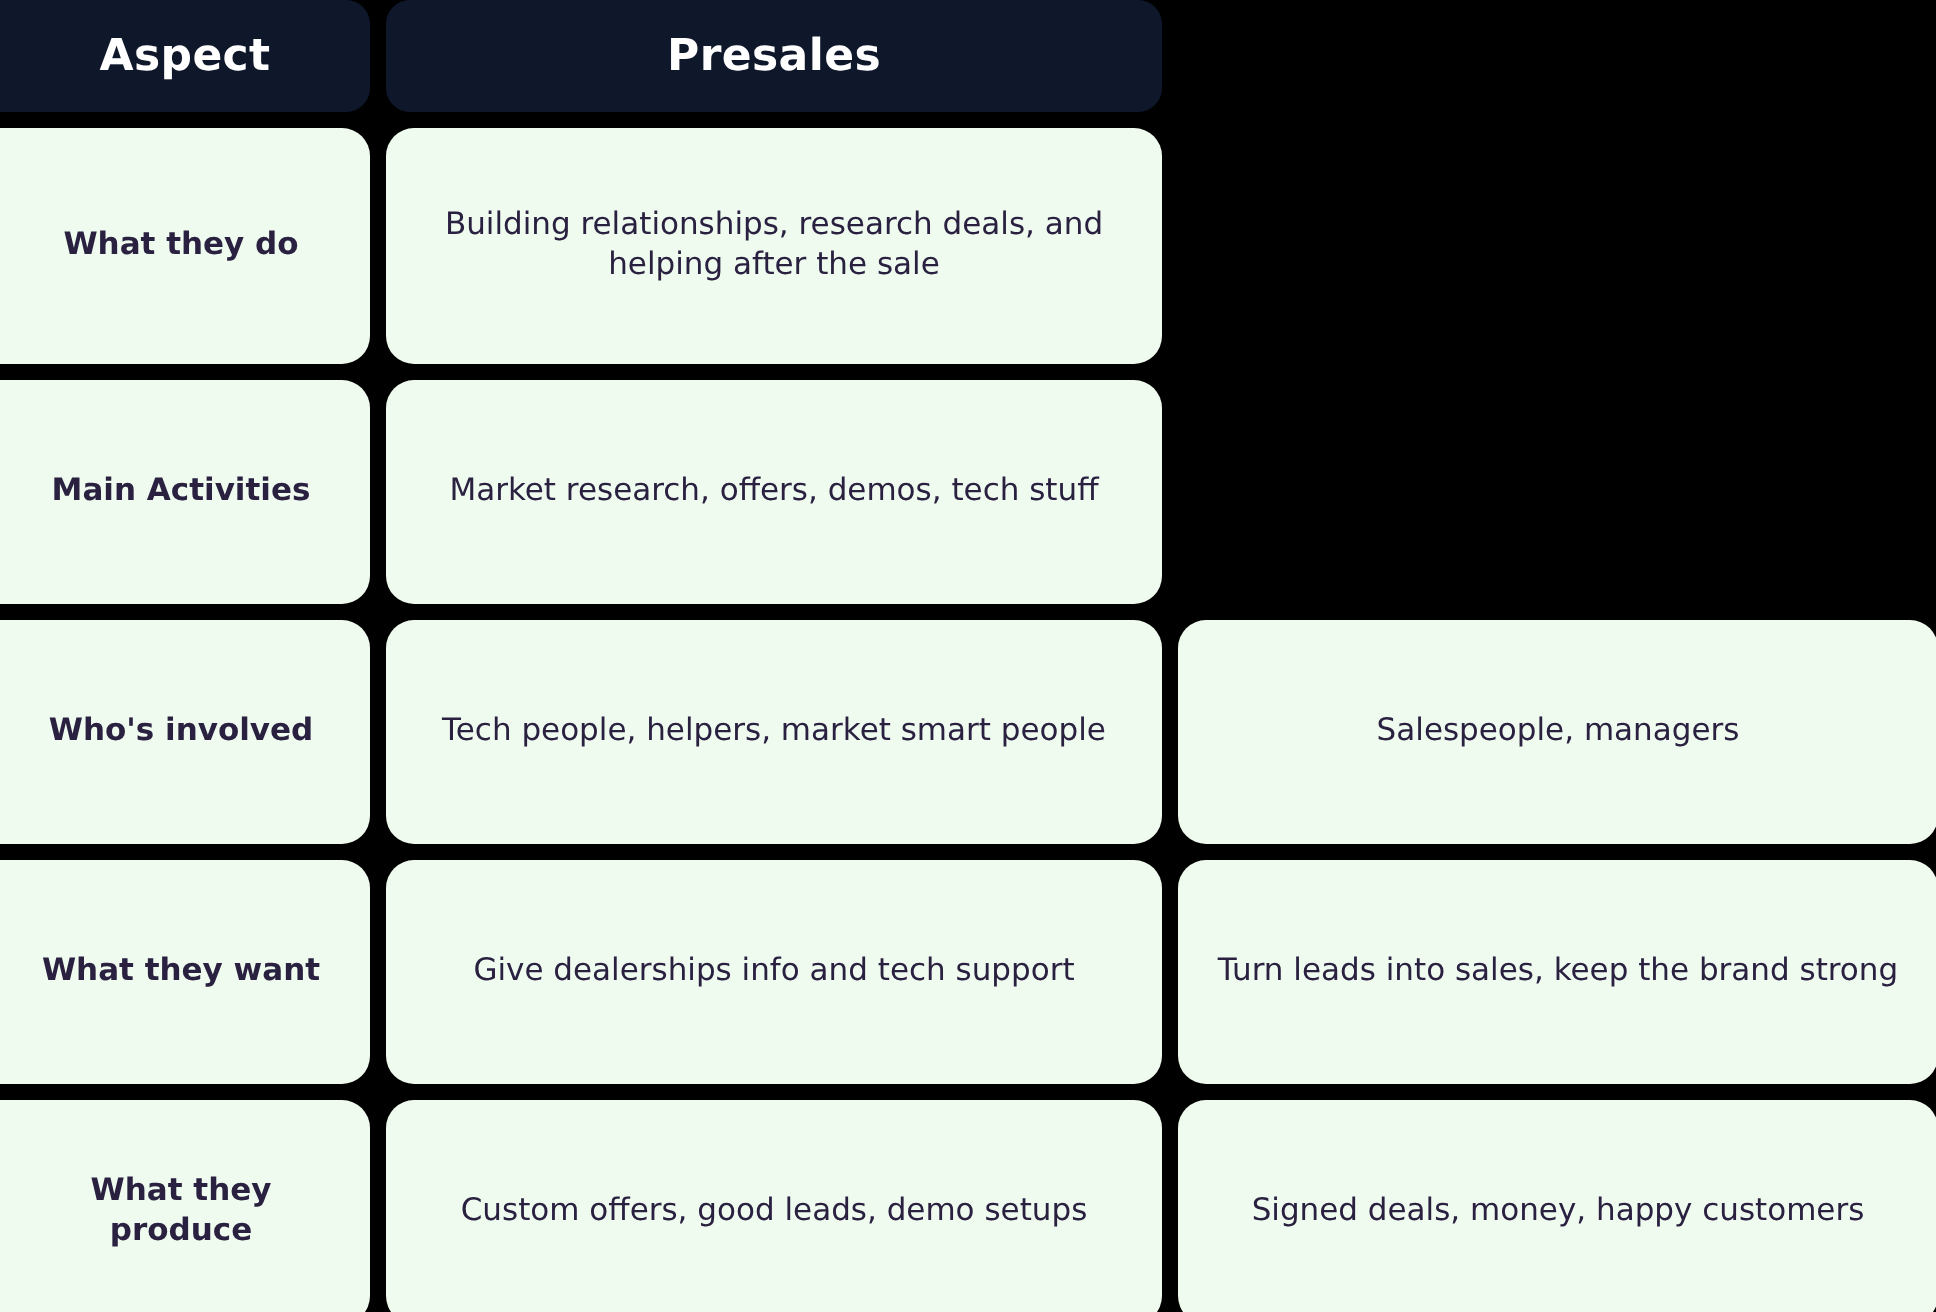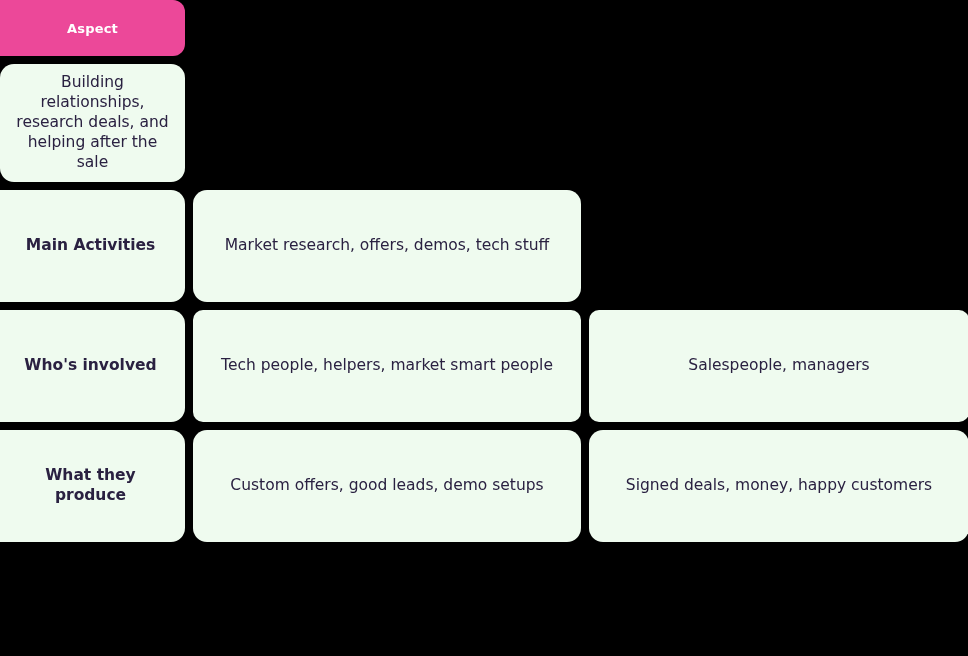--- a/index.html
+++ b/index.html
@@ -34,24 +34,24 @@
     display: flex;
     align-items: center;
     justify-content: center;
     text-align: center;
     box-sizing: border-box;
     padding: 10px 16px;
   }
 
   
   .row-header .cell {
-    background: #ec4899;
+    background: #0f172a;
     color: #ffffff;
     font-weight: bold;
-    font-size: 13px;
+    font-size: 22px;
     letter-spacing: .2px;
     height: 56px;
     border-radius: 12px;
   }
   .row-header .cell.aspect-head {
     border-radius: 0 12px 12px 0;
   }
 
   
   .row-body .cell {
@@ -62,38 +62,44 @@
   }
   .row-body .cell.aspect {
     font-weight: bold;
     font-size: 15.5px;
     border-radius: 0 14px 14px 0;
     padding-left: 12px;
   }
 
   .r1 .cell { height: 118px; }
   .r2 .cell { height: 112px; justify-content: center; }
-  .r3 .cell { height: 112px; border-radius: 10px; }
+  .r3 .cell { height: 112px; }
   .r4 .cell { height: 112px; }
   .r5 .cell { height: 112px; }
 
   .cell span { display: block; max-width: 100%; }
 </style>
 </head>
 <body>
 
 <div class="table-wrap">
 
   <div class="row row-header">
     <div class="cell aspect-head">
       <span>Aspect</span>
     </div>
+    <div class="cell">
+      <span>Presales</span>
+    </div>
   </div>
 
   <div class="row row-body r1">
+    <div class="cell aspect">
+      <span>What they do</span>
+    </div>
     <div class="cell">
       <span>Building relationships, research deals, and helping after the sale</span>
     </div>
   </div>
 
   <div class="row row-body r2">
     <div class="cell aspect">
       <span>Main Activities</span>
     </div>
     <div class="cell">
@@ -106,20 +112,31 @@
       <span>Who's involved</span>
     </div>
     <div class="cell">
       <span>Tech people, helpers, market smart people</span>
     </div>
     <div class="cell">
       <span>Salespeople, managers</span>
     </div>
   </div>
 
+  <div class="row row-body r4">
+    <div class="cell aspect">
+      <span>What they want</span>
+    </div>
+    <div class="cell">
+      <span>Give dealerships info and tech support</span>
+    </div>
+    <div class="cell">
+      <span>Turn leads into sales, keep the brand strong</span>
+    </div>
+  </div>
 
   <div class="row row-body r5">
     <div class="cell aspect">
       <span>What they produce</span>
     </div>
     <div class="cell">
       <span>Custom offers, good leads, demo setups</span>
     </div>
     <div class="cell">
       <span>Signed deals, money, happy customers</span>

